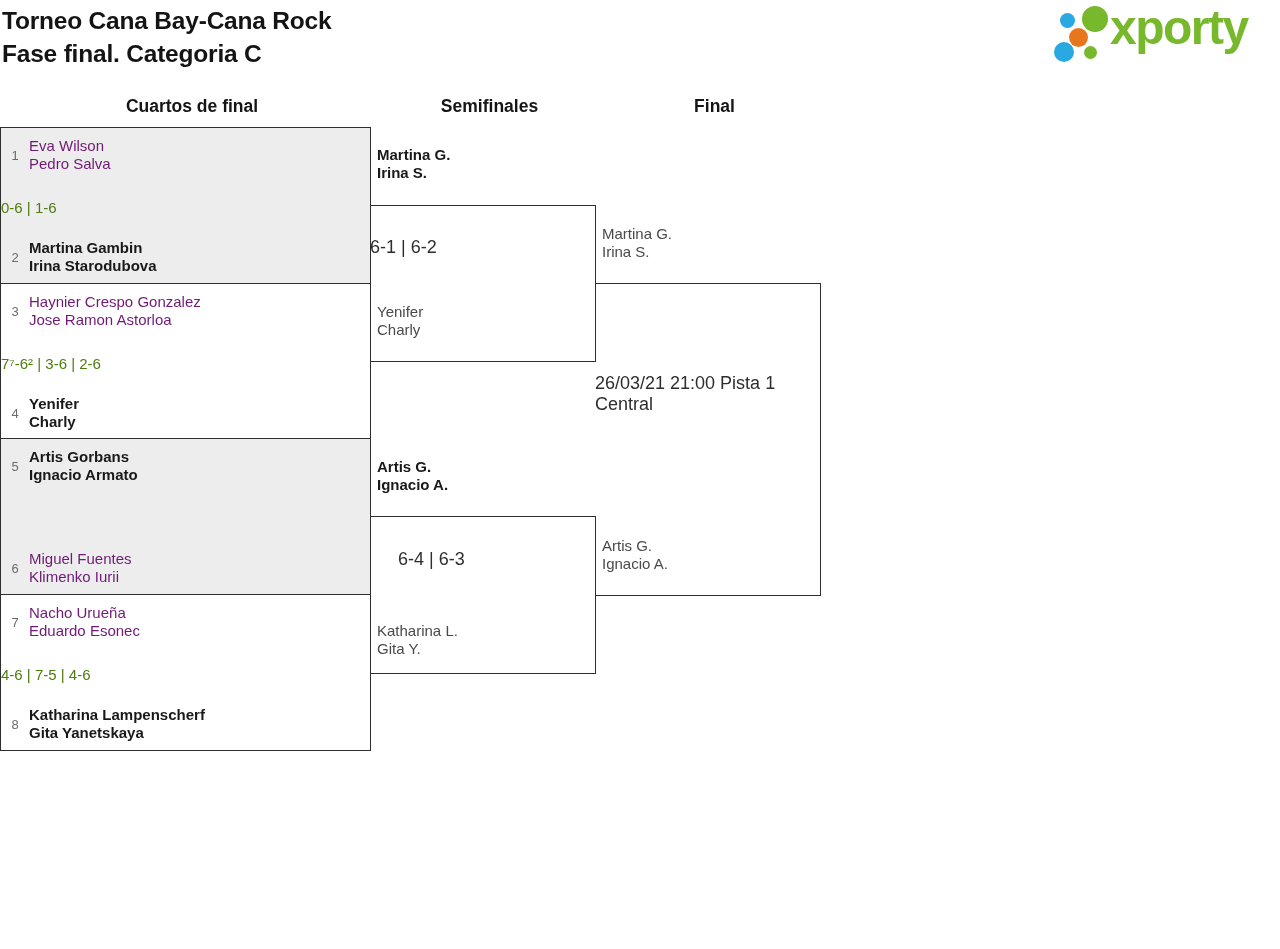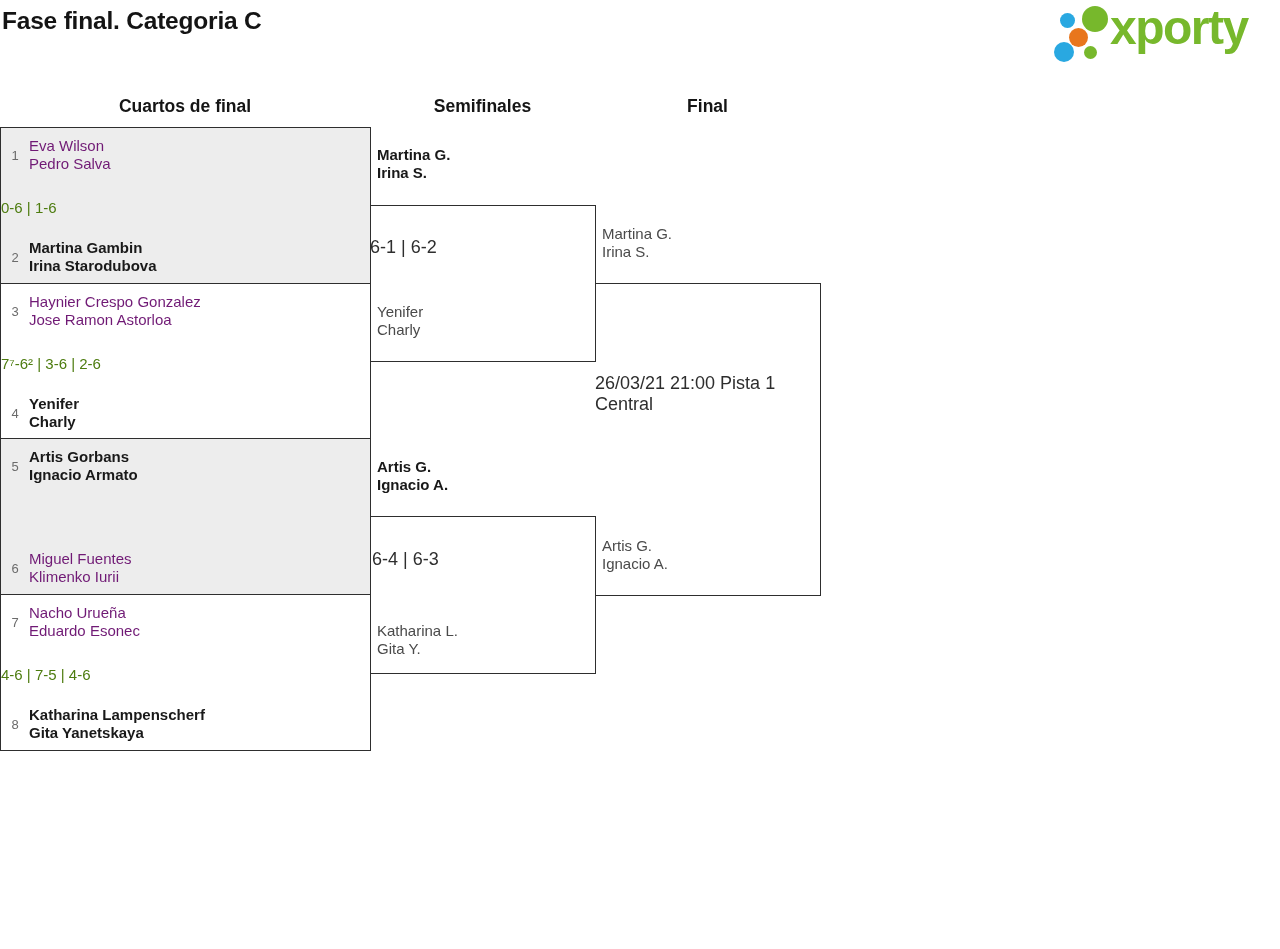--- a/index.html
+++ b/index.html
@@ -9,21 +9,21 @@
     -webkit-font-smoothing:antialiased;
   }
   
   .page-title{position:absolute;left:2px;top:4px;font-size:24.5px;line-height:33px;
     font-weight:700;color:#141414;letter-spacing:-0.2px;}
   .logo{position:absolute;left:1048px;top:0;width:232px;height:70px;cursor:pointer;}
   .dot{position:absolute;border-radius:50%;}
   .logo-word{position:absolute;left:62px;top:-4px;font-size:48px;line-height:64px;
     font-weight:700;letter-spacing:-1.5px;}
   
-  .round-header{position:absolute;top:96px;font-size:17.5px;font-weight:700;color:#151515;text-align:center;}
+  .round-header{position:absolute;top:96px;font-size:17.5px;font-weight:700;color:#151515;text-align:center;padding-left:7px;}
   .rh-qf{left:0;width:370px;}
   .rh-sf{left:370px;width:225px;}
   .rh-f{left:595px;width:225px;text-align:center;}
   
   .qf-cell{position:absolute;left:0;width:371px;border:1px solid #2e2e2e;box-sizing:border-box;background:#fff;}
   .qf-cell.shaded{background:#ededed;}
   .m1{top:127px;height:157px;}
   .m2{top:283px;height:156px;}
   .m3{top:438px;height:157px;}
   .m4{top:594px;height:157px;}
@@ -36,35 +36,36 @@
   .team-top{top:9px;}
   .team-bottom{top:111px;}
   .seed{width:16px;text-align:center;font-size:13px;color:#6b6b6b;flex:0 0 16px;}
   .names{margin-left:6px;font-size:15px;line-height:18px;color:#701a75;}
   .names.winner{font-weight:700;color:#191919;}
   .score{position:absolute;top:71px;left:0;right:0;font-size:15px;color:#4d7c0f;white-space:pre;}
   .pair{position:absolute;font-size:15px;line-height:18px;color:#4a4a4a;}
   .pair.winner{font-weight:700;color:#191919;}
   .float-score{position:absolute;text-align:left;font-size:18px;color:#2e2e2e;width:225px;}
   .sf1-score{left:370px;top:237px;}
-  .sf2-score{left:362px;top:549px;padding-left:10px;}
+  .sf2-score{left:388px;top:549px;padding-left:10px;}
   .final-schedule{left:595px;top:373px;}
   .p-sf1-top{left:377px;top:146px;}
   .p-sf1-bottom{left:377px;top:303px;}
   .p-sf2-top{left:377px;top:458px;}
   .p-sf2-bottom{left:377px;top:615px;margin-top:7px;}
   .p-final-top{left:602px;top:225px;}
   .p-final-bottom{left:602px;top:537px;}
 </style>
 </head>
 <body>
 
 <div class="canvas">
 
   <div class="page-title">
+    <div>Torneo Cana Bay-Cana Rock</div>
     <div>Fase final. Categoria C</div>
   </div>
 
   <div class="logo">
     <div class="dot" style="left:12px;top:13px;width:15px;height:15px;background:#29a8e1;"></div>
     <div class="dot" style="left:34px;top:6px;width:26px;height:26px;background:#77b82c;"></div>
     <div class="dot" style="left:21px;top:28px;width:19px;height:19px;background:#e8761d;"></div>
     <div class="dot" style="left:6px;top:42px;width:20px;height:20px;background:#29a8e1;"></div>
     <div class="dot" style="left:36px;top:46px;width:13px;height:13px;background:#77b82c;"></div>
     <div class="logo-word" style="color:#77b82c;">xporty</div>

